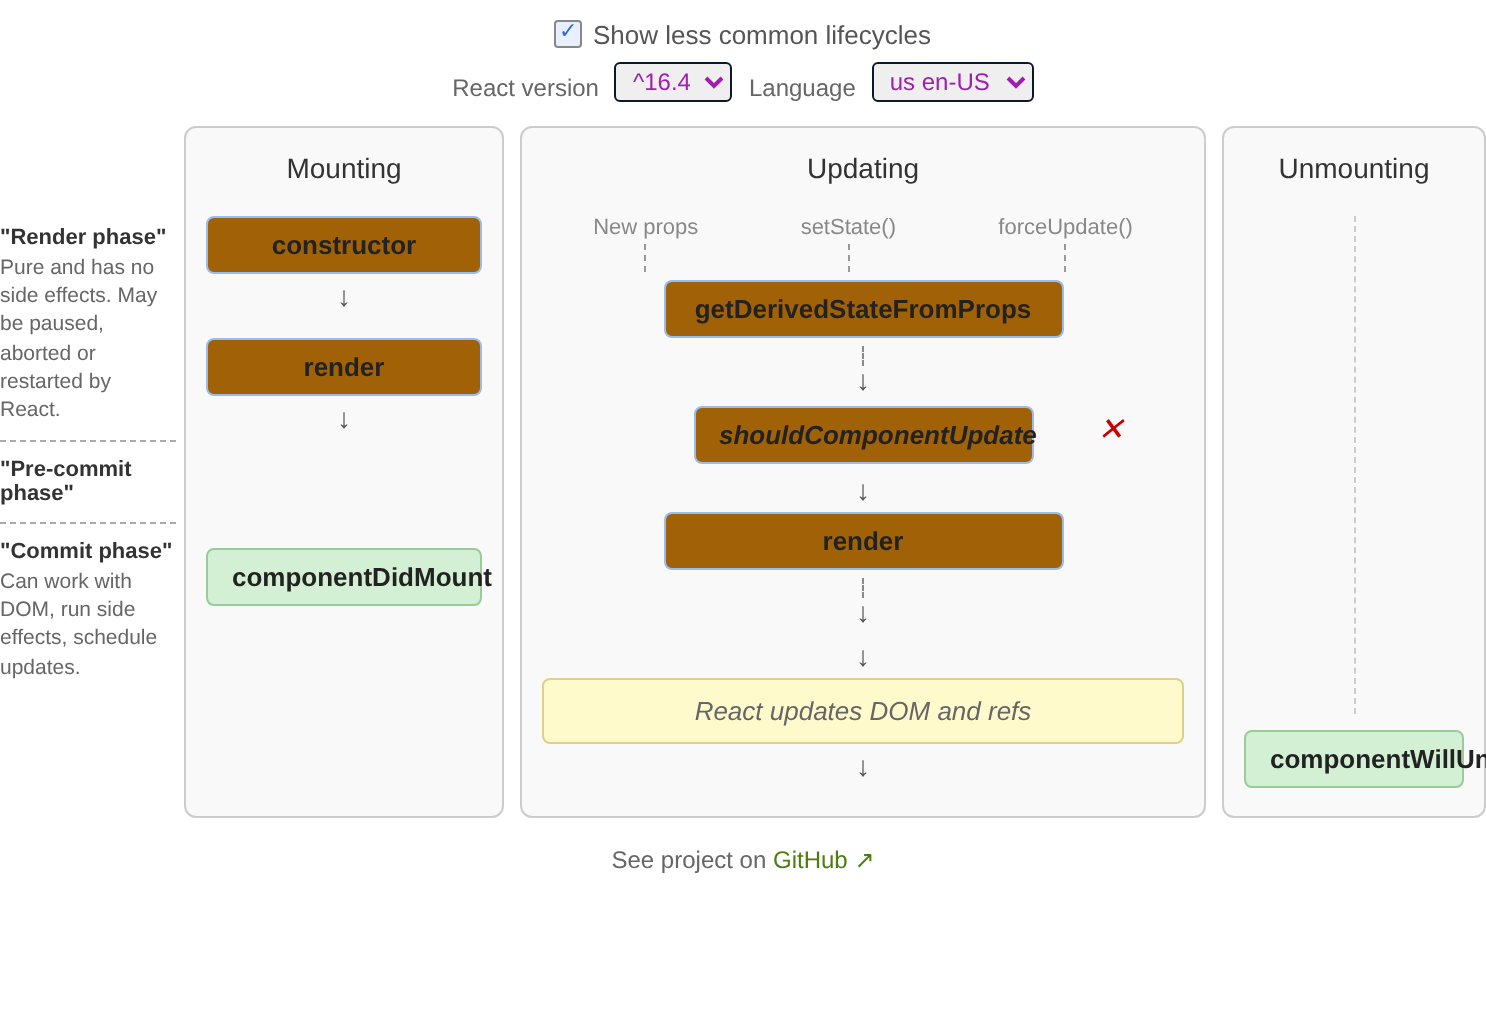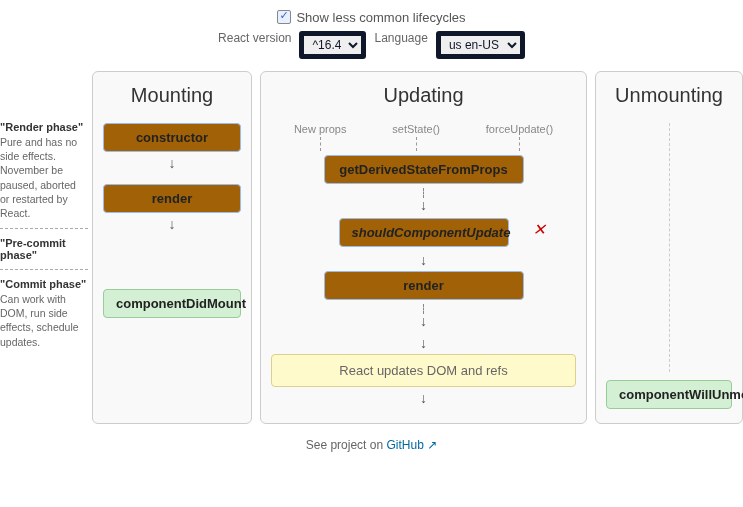--- a/index.html
+++ b/index.html
@@ -47,31 +47,31 @@
     .show-less-btn .checkbox-icon::after {
       content: '✓';
       position: absolute;
       top: -2px;
       left: 1px;
       font-size: 11px;
       color: #3366cc;
     }
     .version-row {
       display: flex;
-      align-items: flex-start;
+      align-items: flex-end;
       gap: 8px;
       font-size: 12px;
       color: #666;
     }
     .version-row select {
       font-size: 12px;
-      border: 5px solid #0f172a;
+      border: 1px solid #0f172a;
       border-radius: 3px;
       padding: 1px 4px;
-      color: #0f172a;
+      color: #a21caf;
     }
     
     .phases {
       display: flex;
       flex: 1;
       gap: 0;
     }
     .phase-col {
       border: 1px solid #ccc;
       border-radius: 6px;
@@ -84,25 +84,25 @@
     }
     .phase-col.mounting {
       width: 160px;
       flex-shrink: 0;
     }
     .phase-col.updating {
       flex: 1;
       margin: 0 8px;
     }
     .phase-col.unmounting {
-      width: 148px;
+      width: 132px;
       flex-shrink: 0;
     }
     .phase-title {
-      font-size: 20px;
+      font-size: 14px;
       font-weight: 300;
       color: #333;
       margin-bottom: 16px;
       text-align: center;
     }
     
     .box {
       border-radius: 4px;
       text-align: center;
       font-size: 13px;
@@ -176,40 +176,41 @@
       right: 30px;
       top: 2px;
       font-size: 16px;
       color: #cc0000;
     }
     .box-yellow-wide {
       background: #fffacc;
       border: 1px solid #ddd08a;
       border-radius: 4px;
       padding: 8px 12px;
+      font-style: italic;
       color: #666;
       font-size: 13px;
       width: 100%;
       text-align: center;
     }
     
     .trigger-group {
       display: flex;
       justify-content: space-around;
       width: 100%;
       padding-bottom: 4px;
     }
     .footer {
       margin-top: 14px;
       font-size: 12px;
       color: #666;
       text-align: center;
     }
     .footer a {
-      color: #0369a1;
+      color: #4d7c0f;
       text-decoration: none;
       text-align: right;
     }
 
     
     .diagram-content {
       display: flex;
       width: 100%;
       align-items: flex-start;
     }
@@ -265,21 +266,21 @@
         <option>us en-US</option>
       </select>
     </div>
   </div>
 
   <div class="diagram-content">
 
     <div class="ann-col">
       <div class="ann-segment">
         <span class="title">"Render phase"</span>
-        <span class="desc">Pure and has no side effects. November be paused, aborted or restarted by React.</span>
+        <span class="desc">Pure and has no side effects. May be paused, aborted or restarted by React.</span>
       </div>
       <div class="ann-divider-dashed"></div>
       <div class="ann-segment">
         <span class="title">"Pre-commit phase"</span>
       </div>
       <div class="ann-divider-dashed"></div>
       <div class="ann-segment">
         <span class="title">"Commit phase"</span>
         <span class="desc">Can work with DOM, run side effects, schedule updates.</span>
       </div>

